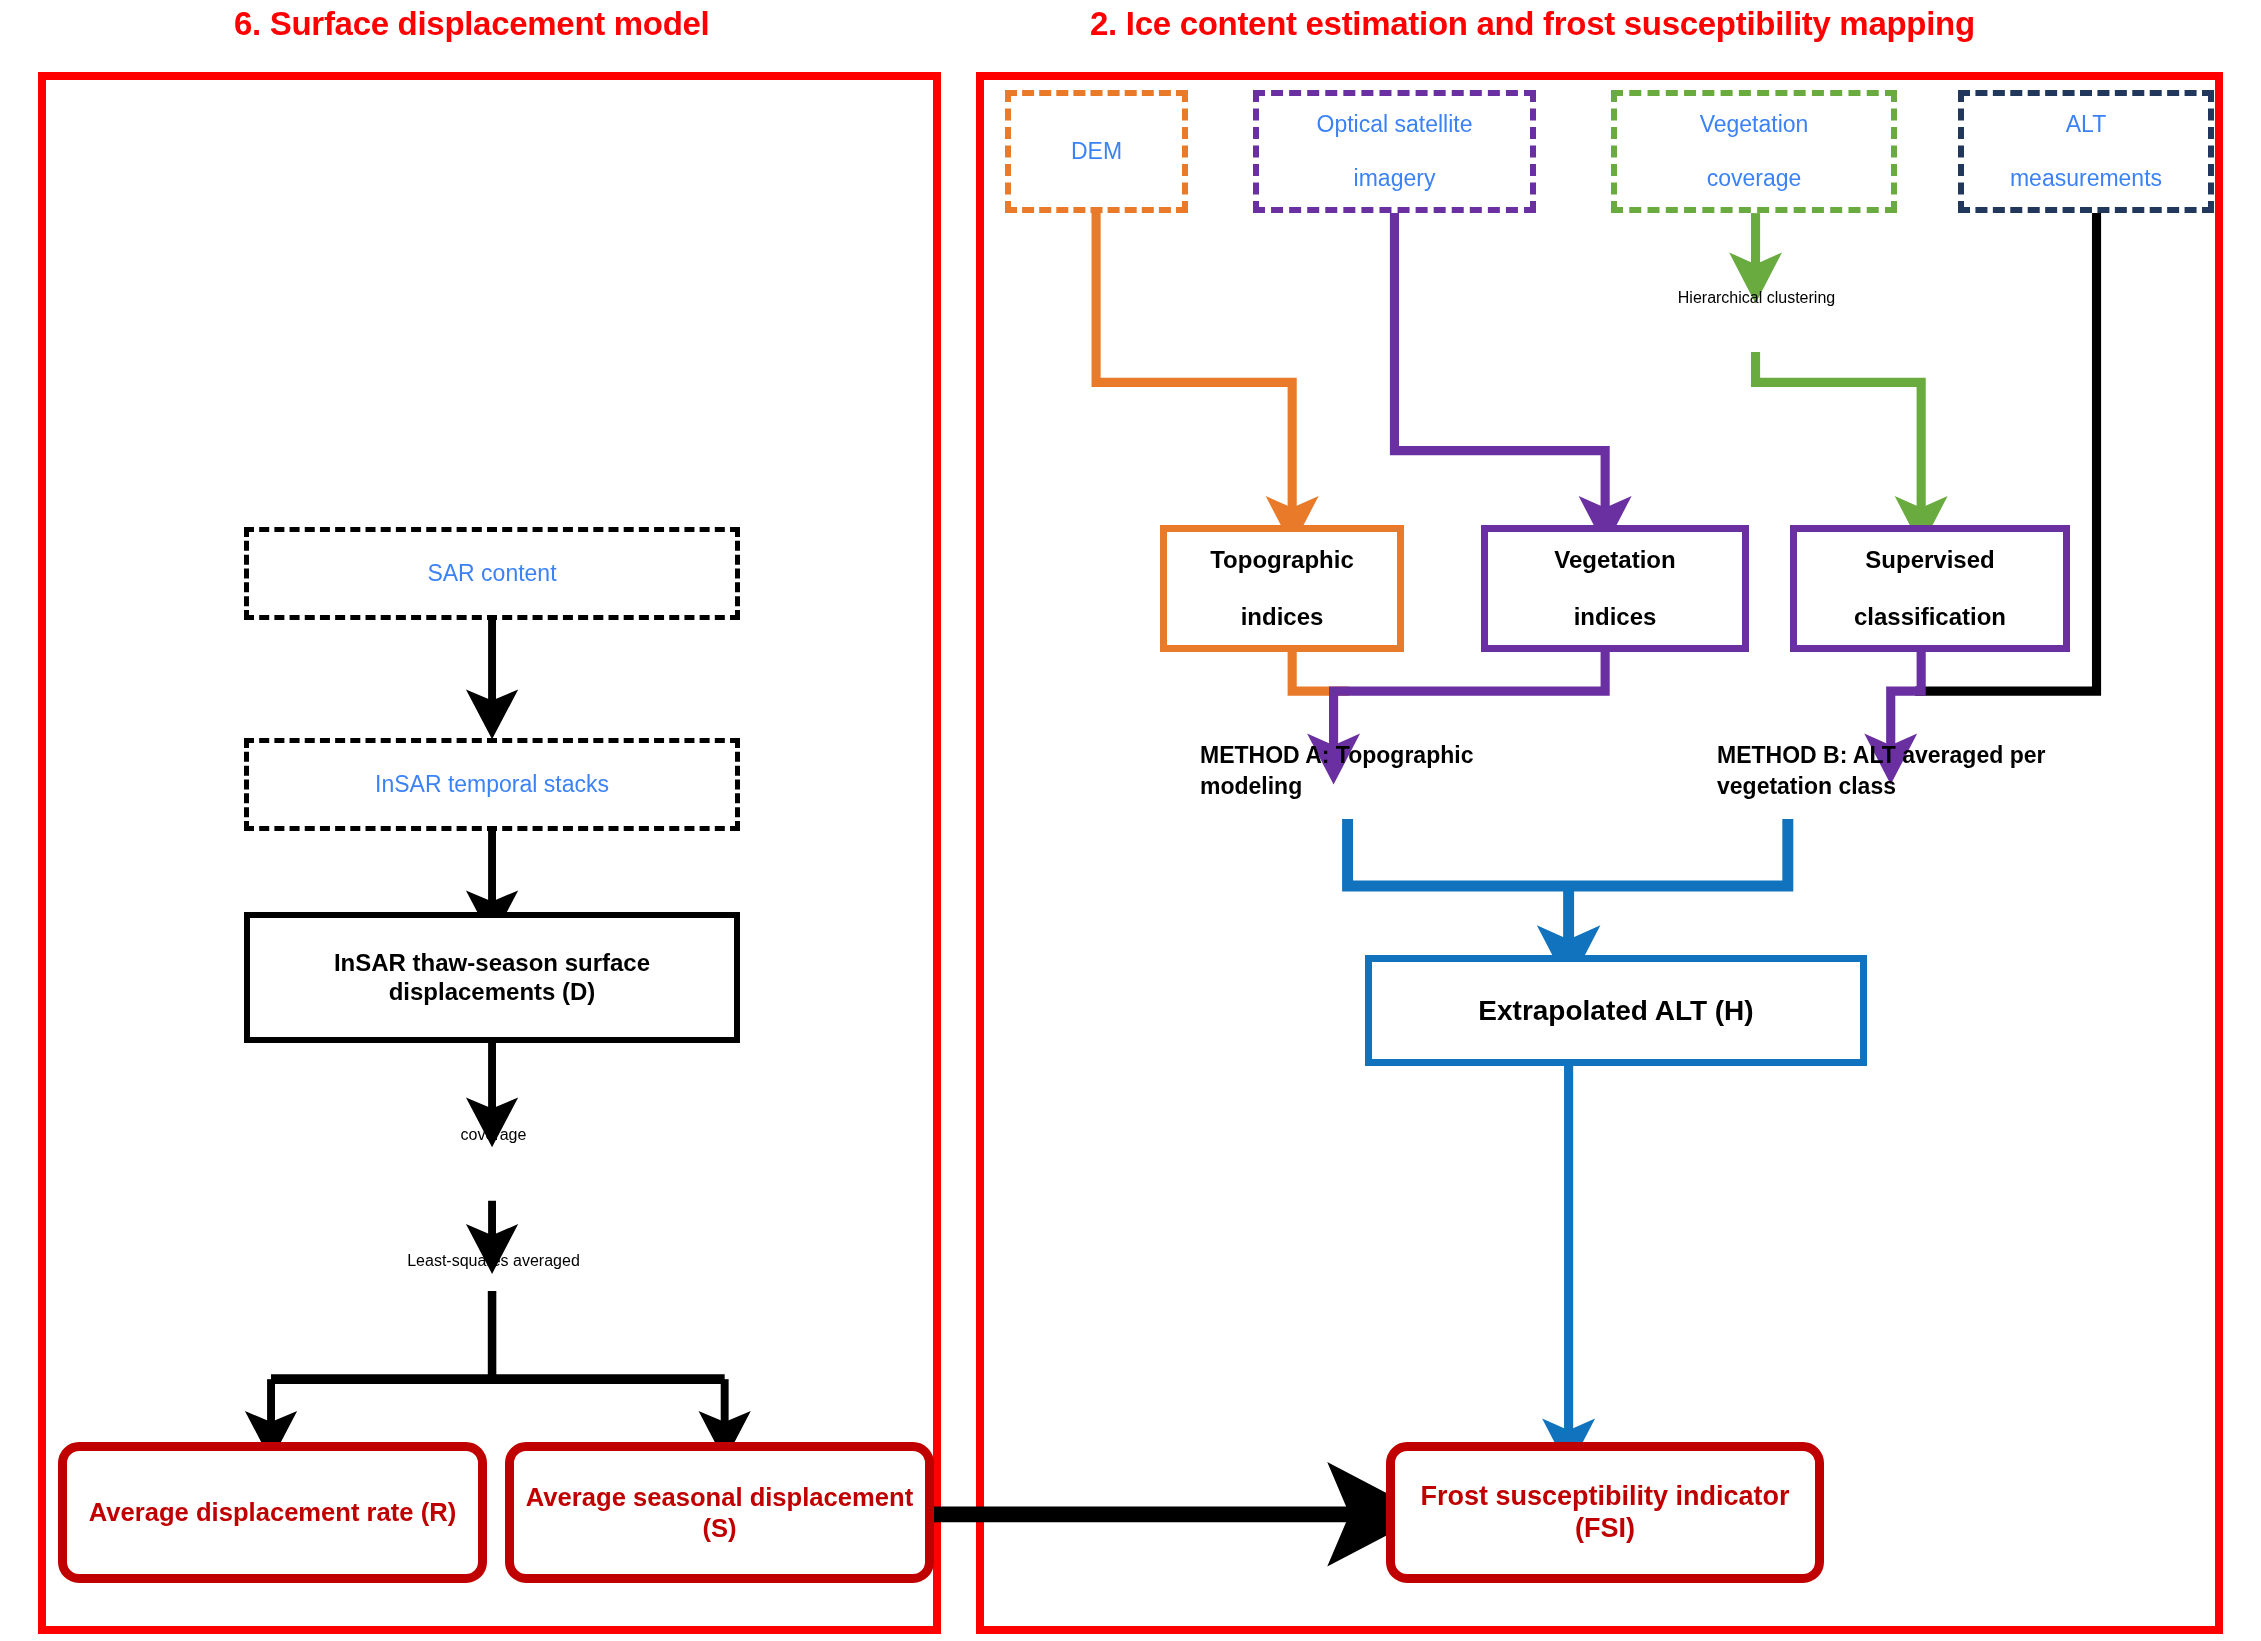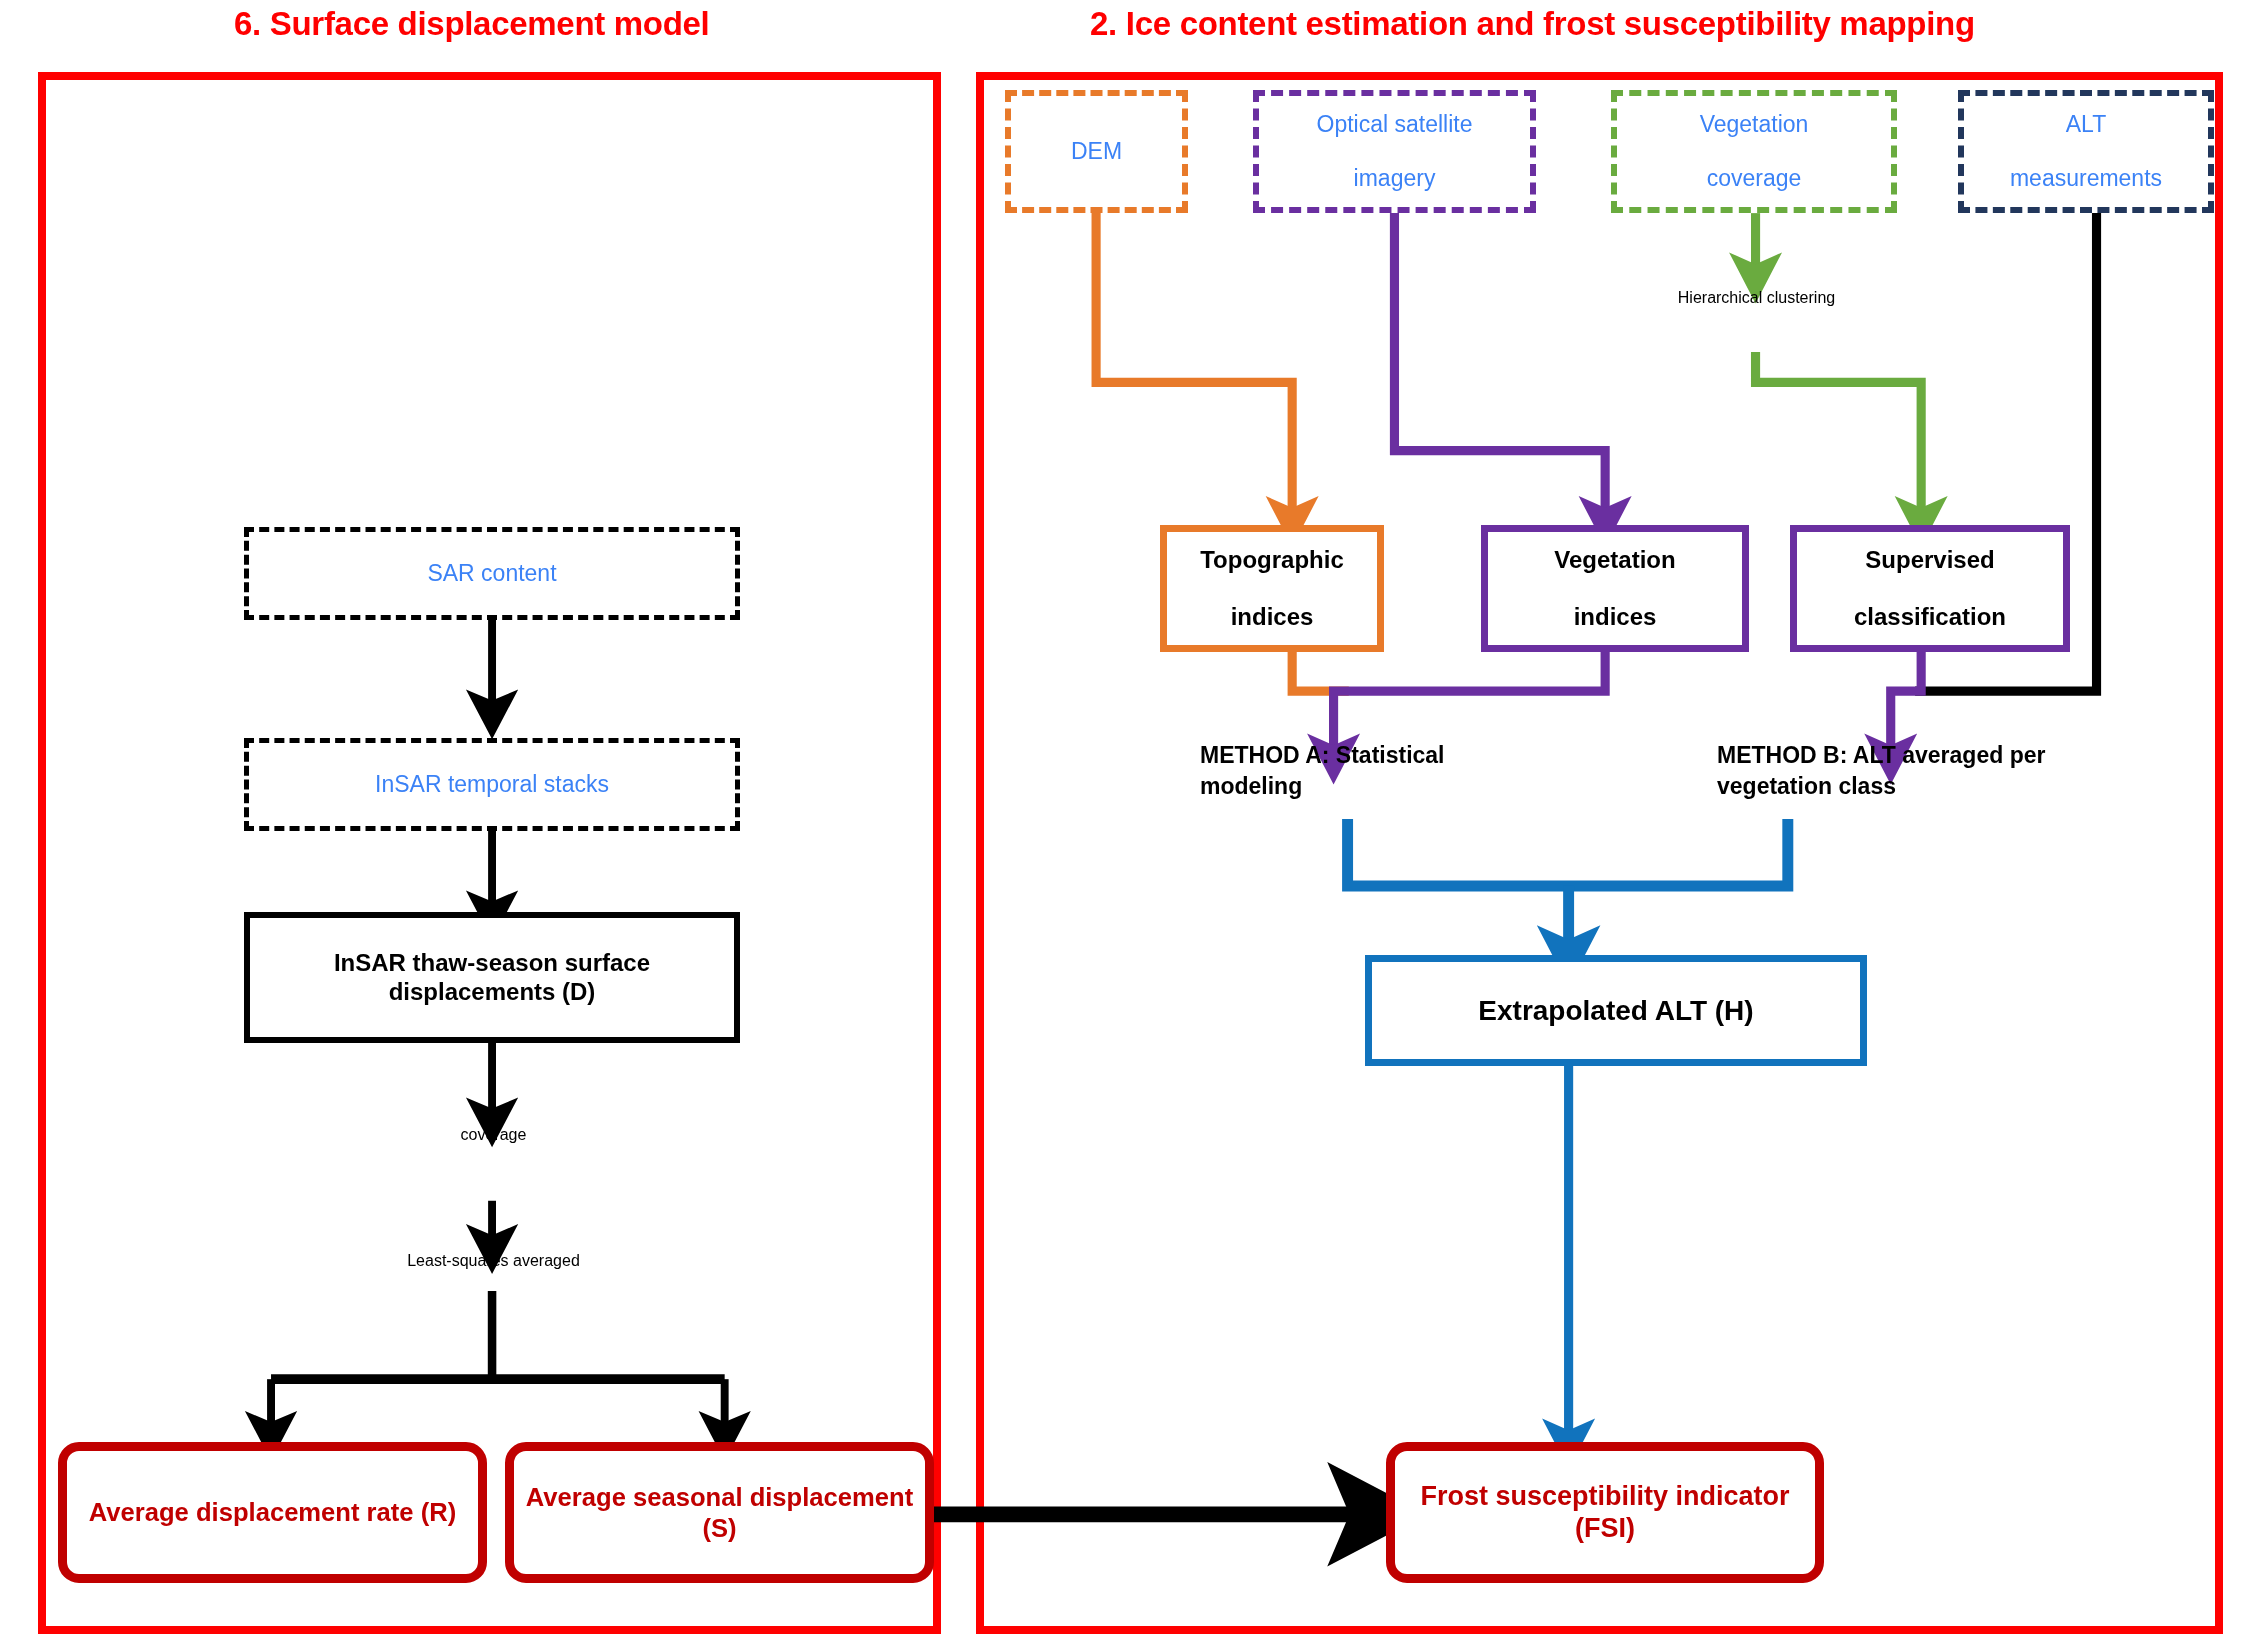--- a/index.html
+++ b/index.html
@@ -159,21 +159,21 @@
   <span>
     <span>ALT</span><br>
     <span>measurements</span>
   </span>
 </div>
 
 <div class="caption cap-plain" style="left:1571px;top:287px;width:371px;">
   <div>Hierarchical clustering</div>
 </div>
 
-<div class="node solid-orange bold" style="left:1160px;top:525px;width:224px;height:127px;">
+<div class="node solid-orange bold" style="left:1160px;top:525px;width:244px;height:127px;">
   <span>
     <span>Topographic</span><br>
     <span>indices</span>
   </span>
 </div>
 
 <div class="node solid-purple bold" style="left:1481px;top:525px;width:268px;height:127px;">
   <span>
     <span>Vegetation</span><br>
     <span>indices</span>
@@ -181,21 +181,21 @@
 </div>
 
 <div class="node solid-purple bold" style="left:1790px;top:525px;width:280px;height:127px;">
   <span>
     <span>Supervised</span><br>
     <span>classification</span>
   </span>
 </div>
 
 <div class="caption cap-bold" style="left:1200px;top:740px;width:341px;">
-  <div>METHOD A: Statistical</div>
+  <div>METHOD A: Topographic</div>
   <div>modeling</div>
 </div>
 
 <div class="caption cap-bold" style="left:1717px;top:740px;width:402px;">
   <div>METHOD B:  ALT averaged per</div>
   <div>vegetation class</div>
 </div>
 
 <div class="node solid-blue bold" style="left:1365px;top:955px;width:502px;height:111px;font-size:28px;">
   <span>Extrapolated ALT (H)</span>

